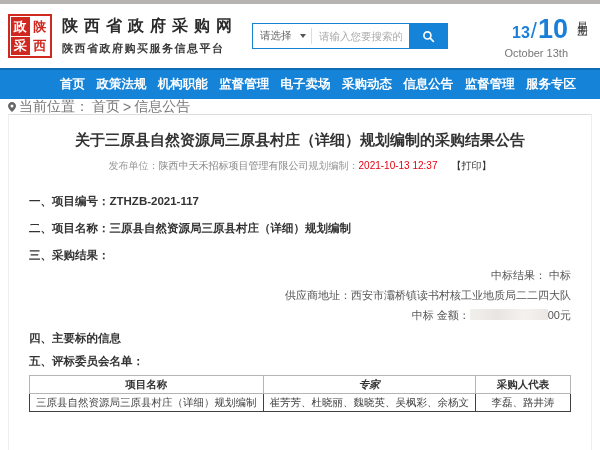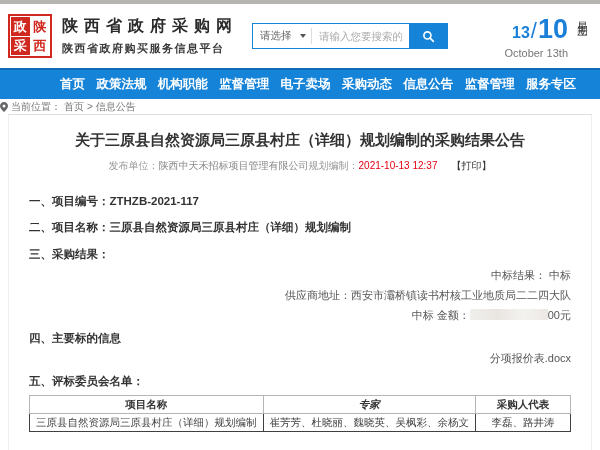--- a/index.html
+++ b/index.html
@@ -39,36 +39,36 @@
   .date-en { font-size:11px; color:#777; margin-top:1px; white-space:nowrap; }
   .weekday { writing-mode:vertical-rl; text-orientation:upright; font-size:10.5px; color:#333;
              letter-spacing:3px; margin-left:8px; height:46px; }
 
   
   .nav { height:31px; background:#1583d8; border-top:2px solid #0f6cb5; display:flex; align-items:center;
          justify-content:space-between; padding:0 24px 0 60px; }
   .nav-item { color:#fff; font-size:12.5px; font-weight:bold; white-space:nowrap; cursor:pointer; }
 
   
-  .breadcrumb { height:15px; display:flex; align-items:center; font-size:10px; color:#777; }
+  .breadcrumb { height:15px; display:flex; align-items:center; padding-left:8px; font-size:14px; color:#777; }
   .pin { margin-right:3px; display:flex; }
   .bc-piece { margin-right:3px; white-space:nowrap; }
 
   
   .card { margin:0 8px; border-top:1px solid #ddd; border-left:1px solid #eee; border-right:1px solid #eee;
           background:#fff; height:360px; padding:0 20px; overflow:hidden; }
   .title { margin-top:15px; text-align:center; font-size:15px; font-weight:bold; color:#333; line-height:20px; }
   .meta { margin-top:10px; text-align:center; font-size:10px; color:#999; line-height:12px; }
   .meta .pub-val { color:#888; }
   .meta .time-val { color:#e60012; margin-right:14px; }
   .meta .print { color:#333; cursor:pointer; }
 
   .sec { font-size:11.5px; font-weight:bold; color:#333; line-height:14px; }
   .line { font-size:11px; color:#555; line-height:14px;text-align:right; }
-  .mt-a { margin-top:22px; } .mt-b { margin-top:13px;font-family:Liberation Mono, monospace; } .mt-c { margin-top:6px; }
+  .mt-a { margin-top:22px; } .mt-b { margin-top:13px; } .mt-c { margin-top:6px; }
   .mt-d { margin-top:9px; }
   .redact { display:inline-block; width:78px; height:11px; vertical-align:-1px;
             background:linear-gradient(90deg,#f1efec 0%,#e9e6e2 35%,#f4f2ef 70%,#ebe8e4 100%); border-radius:1px; }
 
   table.committee { margin-top:7px; width:100%; border-collapse:collapse; font-size:10.5px; color:#444; }
   table.committee th { border:1px solid #b5b5b5; font-weight:bold; color:#333; text-align:center;
                        padding:3px 4px; line-height:11px; }
   table.committee td { border:1px solid #404040; text-align:center; padding:3px 6px; line-height:11px; white-space:nowrap; }
   .col1 { width:31%; } .col2 { width:31.5%;font-style:italic; } .col3 { width:37.5%; }
 </style>
@@ -150,21 +150,20 @@
   <div class="sec mt-b">二、项目名称：三原县自然资源局三原县村庄（详细）规划编制</div>
   <div class="sec mt-b">三、采购结果：</div>
 
   <div class="line mt-c">中标结果： 中标</div>
   <div class="line mt-c">供应商地址：西安市灞桥镇读书村核工业地质局二二四大队</div>
   <div class="line mt-c">
     <span>中标 金额：</span><span class="redact"></span><span>00元</span>
   </div>
 
   <div class="sec mt-d">四、主要标的信息</div>
-  <div class="line mt-c">分项报价表.docx</div>
   <div class="sec mt-d">五、评标委员会名单：</div>
 
   <table class="committee">
     <thead>
       <tr>
         <th class="col1">项目名称</th>
         <th class="col2">专家</th>
         <th class="col3">采购人代表</th>
       </tr>
     </thead>

